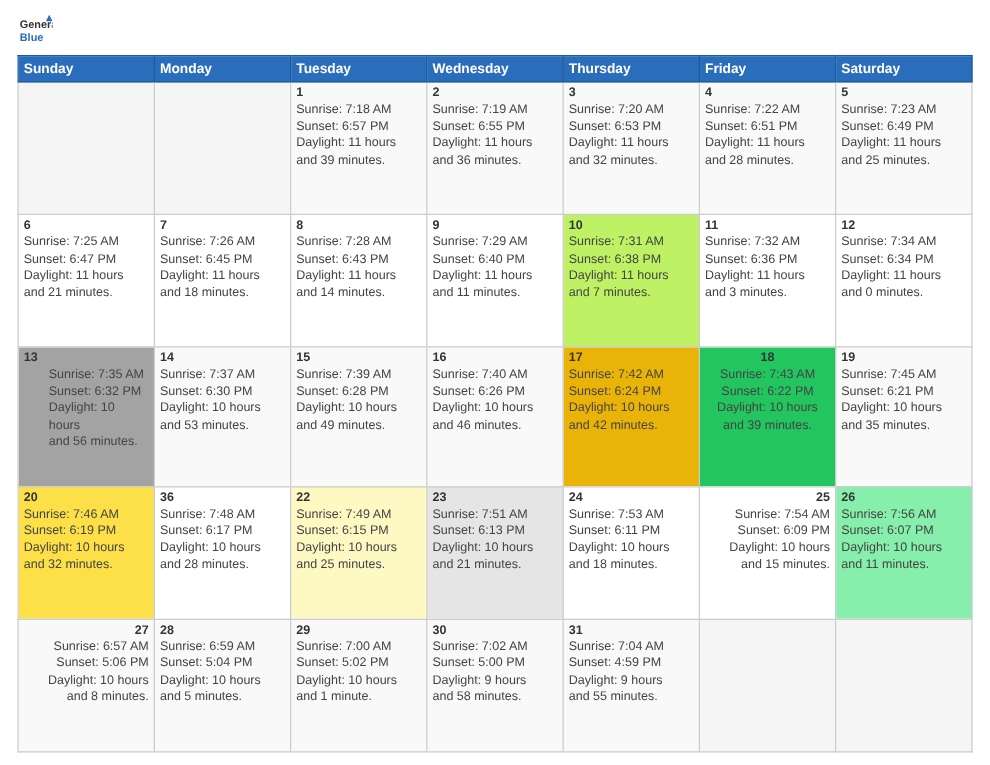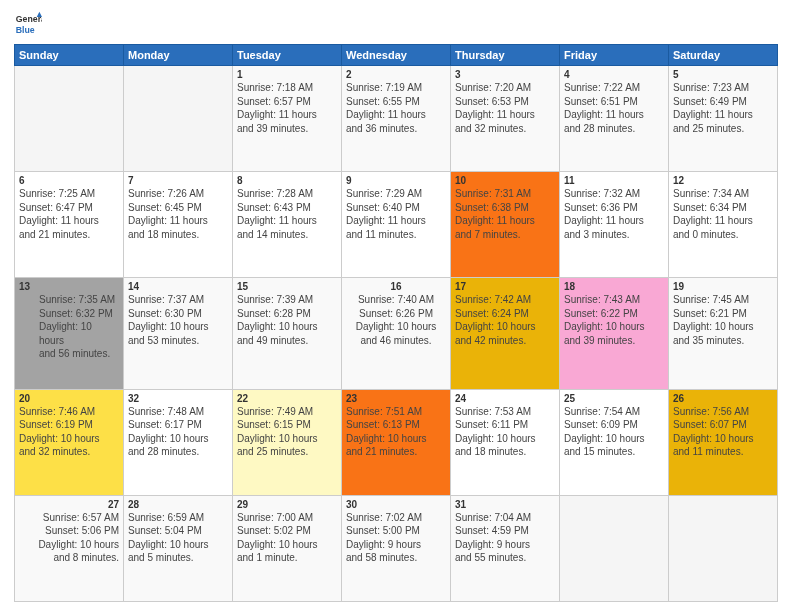--- a/index.html
+++ b/index.html
@@ -195,21 +195,21 @@
 Daylight: 11 hours
 and 14 minutes.</div>
           </td>
           <td style="background: rgb(255, 255, 255);">
             <span class="day-num">9</span>
             <div class="day-info" style="white-space: pre-line;">Sunrise: 7:29 AM
 Sunset: 6:40 PM
 Daylight: 11 hours
 and 11 minutes.</div>
           </td>
-          <td style="background: #f97316;">
+          <td style="background: #bef264;">
             <span class="day-num">10</span>
             <div class="day-info" style="white-space: pre-line;">Sunrise: 7:31 AM
 Sunset: 6:38 PM
 Daylight: 11 hours
 and 7 minutes.</div>
           </td>
           <td style="background: rgb(255, 255, 255);">
             <span class="day-num">11</span>
             <div class="day-info" style="white-space: pre-line;">Sunrise: 7:32 AM
 Sunset: 6:36 PM
@@ -239,35 +239,35 @@
 Daylight: 10 hours
 and 53 minutes.</div>
           </td>
           <td style="background: rgb(249, 249, 249);">
             <span class="day-num">15</span>
             <div class="day-info" style="white-space: pre-line;">Sunrise: 7:39 AM
 Sunset: 6:28 PM
 Daylight: 10 hours
 and 49 minutes.</div>
           </td>
-          <td style="background: rgb(249, 249, 249); text-align: center;">
+          <td style="background: rgb(249, 249, 249);">
             <span class="day-num">16</span>
             <div class="day-info" style="white-space: pre-line;">Sunrise: 7:40 AM
 Sunset: 6:26 PM
 Daylight: 10 hours
 and 46 minutes.</div>
           </td>
           <td style="background: #eab308;">
             <span class="day-num">17</span>
             <div class="day-info" style="white-space: pre-line;">Sunrise: 7:42 AM
 Sunset: 6:24 PM
 Daylight: 10 hours
 and 42 minutes.</div>
           </td>
-          <td style="background: #f9a8d4;">
+          <td style="background: #22c55e; text-align: center;">
             <span class="day-num">18</span>
             <div class="day-info" style="white-space: pre-line;">Sunrise: 7:43 AM
 Sunset: 6:22 PM
 Daylight: 10 hours
 and 39 minutes.</div>
           </td>
           <td style="background: rgb(249, 249, 249);">
             <span class="day-num">19</span>
             <div class="day-info" style="white-space: pre-line;">Sunrise: 7:45 AM
 Sunset: 6:21 PM
@@ -277,55 +277,55 @@
         </tr>
         <tr>
           <td style="background: #fde047;">
             <span class="day-num">20</span>
             <div class="day-info" style="white-space: pre-line;">Sunrise: 7:46 AM
 Sunset: 6:19 PM
 Daylight: 10 hours
 and 32 minutes.</div>
           </td>
           <td style="background: rgb(255, 255, 255);">
-            <span class="day-num">32</span>
+            <span class="day-num">36</span>
             <div class="day-info" style="white-space: pre-line;">Sunrise: 7:48 AM
 Sunset: 6:17 PM
 Daylight: 10 hours
 and 28 minutes.</div>
           </td>
           <td style="background: #fef9c3;">
             <span class="day-num">22</span>
             <div class="day-info" style="white-space: pre-line;">Sunrise: 7:49 AM
 Sunset: 6:15 PM
 Daylight: 10 hours
 and 25 minutes.</div>
           </td>
-          <td style="background: #f97316;">
+          <td style="background: #e5e5e5;">
             <span class="day-num">23</span>
             <div class="day-info" style="white-space: pre-line;">Sunrise: 7:51 AM
 Sunset: 6:13 PM
 Daylight: 10 hours
 and 21 minutes.</div>
           </td>
           <td style="background: rgb(255, 255, 255);">
             <span class="day-num">24</span>
             <div class="day-info" style="white-space: pre-line;">Sunrise: 7:53 AM
 Sunset: 6:11 PM
 Daylight: 10 hours
 and 18 minutes.</div>
           </td>
-          <td style="background: rgb(255, 255, 255);">
+          <td style="background: rgb(255, 255, 255); text-align: right;">
             <span class="day-num">25</span>
             <div class="day-info" style="white-space: pre-line;">Sunrise: 7:54 AM
 Sunset: 6:09 PM
 Daylight: 10 hours
 and 15 minutes.</div>
           </td>
-          <td style="background: #eab308;">
+          <td style="background: #86efac;">
             <span class="day-num">26</span>
             <div class="day-info" style="white-space: pre-line;">Sunrise: 7:56 AM
 Sunset: 6:07 PM
 Daylight: 10 hours
 and 11 minutes.</div>
           </td>
         </tr>
         <tr>
           <td style="background: rgb(249, 249, 249); text-align: right;">
             <span class="day-num">27</span>

